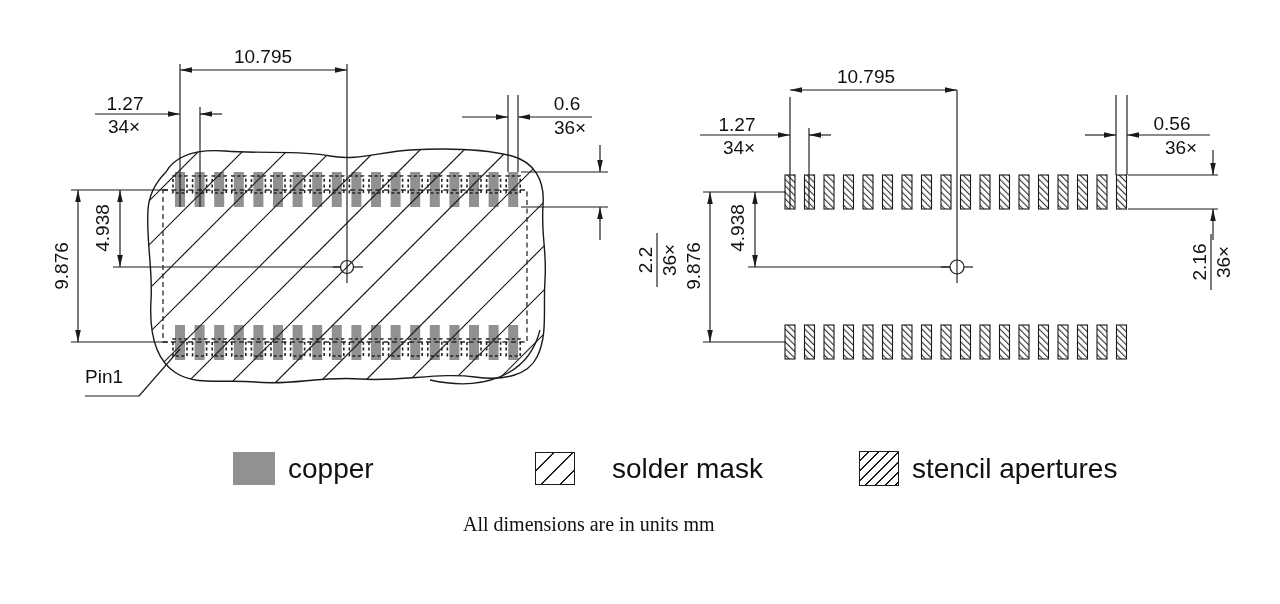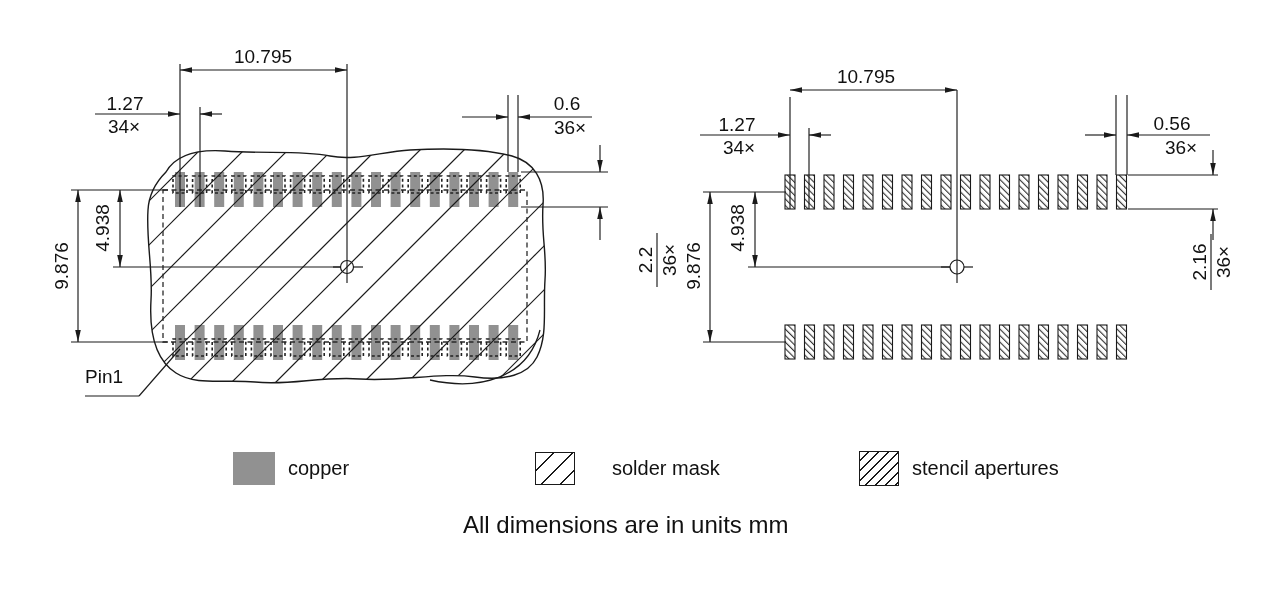--- a/index.html
+++ b/index.html
@@ -1,28 +1,28 @@
 <!DOCTYPE html>
 <html><head>
 <meta charset="utf-8">
 <style>
   html,body{margin:0;padding:0;background:#fff;width:1280px;height:604px;overflow:hidden;
     font-family:"Liberation Sans", sans-serif;}
   .stage{position:relative;width:1217px;height:604px;background:#fff;}
   svg{position:absolute;left:0;top:0;}
   svg text{font-family:"Liberation Sans", sans-serif;font-size:19px;fill:#111;}
   .legend-item{position:absolute;display:flex;align-items:center;}
-  .legend-label{font-size:20px;color:#111;margin-left:13px;white-space:nowrap;}
+  .legend-label{font-size:28px;color:#111;margin-left:13px;white-space:nowrap;}
   .swatch{box-sizing:border-box;}
   .swatch-copper{width:42px;height:33px;background:#919191;}
   .swatch-mask{width:40px;height:33px;border:1.4px solid #1a1a1a;background:
     repeating-linear-gradient(135deg, transparent 0 12px, #1a1a1a 12px 13.4px);}
   .swatch-stencil{width:40px;height:35px;border:1.4px solid #1a1a1a;background:
     repeating-linear-gradient(135deg, transparent 0 5.6px, #1a1a1a 5.6px 7px);}
-  .notes{position:absolute;left:463px;top:510px;font-size:24px;line-height:29px;color:#111;}
+  .notes{position:absolute;left:463px;top:510px;font-size:20px;line-height:29px;color:#111;font-family:Liberation Serif, serif;}
 </style>
 </head>
 <body>
 
 <div class="stage">
 <svg width="1280" height="604" viewBox="0 0 1280 604">
   <defs>
     <pattern id="apHatch" patternUnits="userSpaceOnUse" width="4.6" height="4.6" patternTransform="rotate(-45)">
       <rect x="0" y="0" width="4.6" height="4.6" fill="#ffffff"></rect>
       <line x1="0.6" y1="-1" x2="0.6" y2="6" stroke="#1a1a1a" stroke-width="1"></line>

